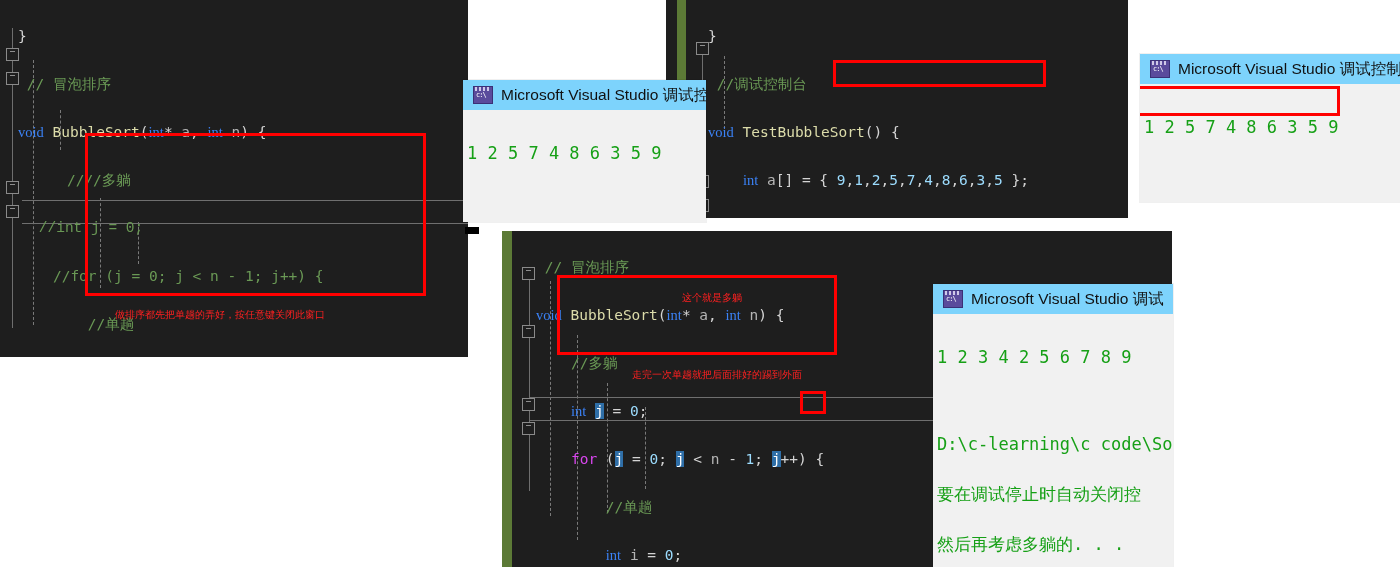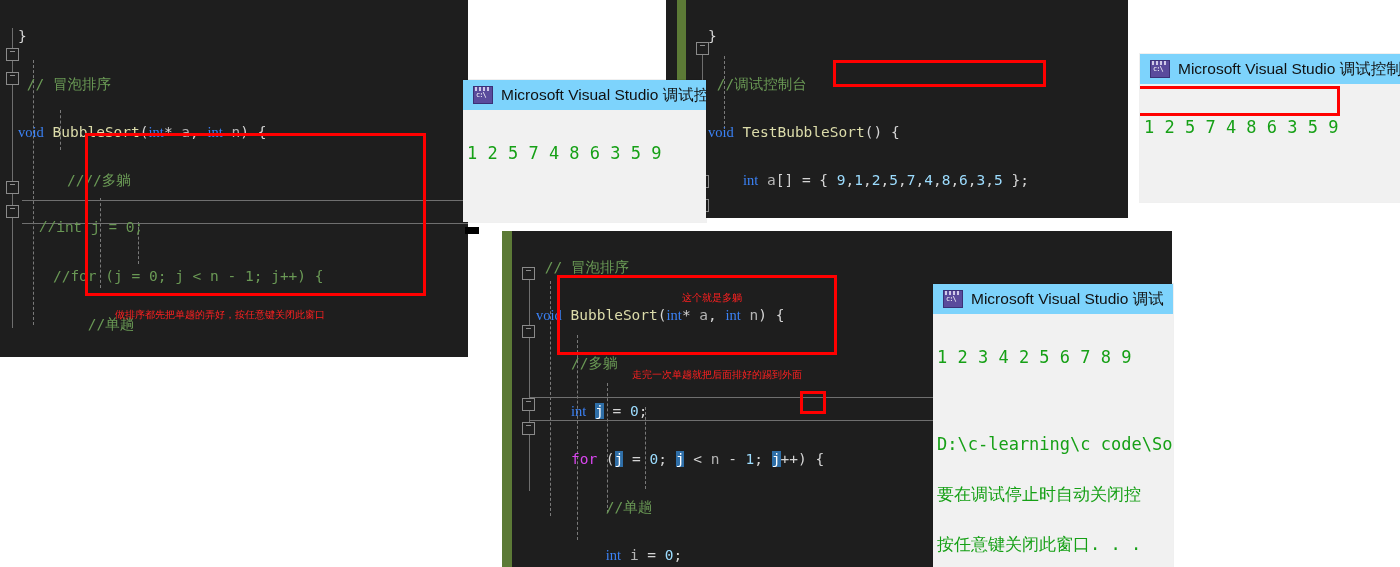--- a/index.html
+++ b/index.html
@@ -197,17 +197,17 @@
 <div class="panel console" style="left:933px;top:284px;width:240px;height:283px;z-index:40;">
   <div class="titlebar">
     <div class="cicon"></div>
     <div class="ctitle">Microsoft Visual Studio 调试</div>
   </div>
   <div class="body">
 <div>1 2 3 4 2 5 6 7 8 9</div>
 <div class="outline"></div>
 <div>D:\c-learning\c code\Sor</div>
 <div>要在调试停止时自动关闭控</div>
-<div>按任意键关闭此窗口. . .</div>
+<div>然后再考虑多躺的. . .</div>
   </div>
 </div>
 
 <div class="panel" style="left:465px;top:227px;width:14px;height:7px;background:#000000;"></div>
 
 </body></html>

